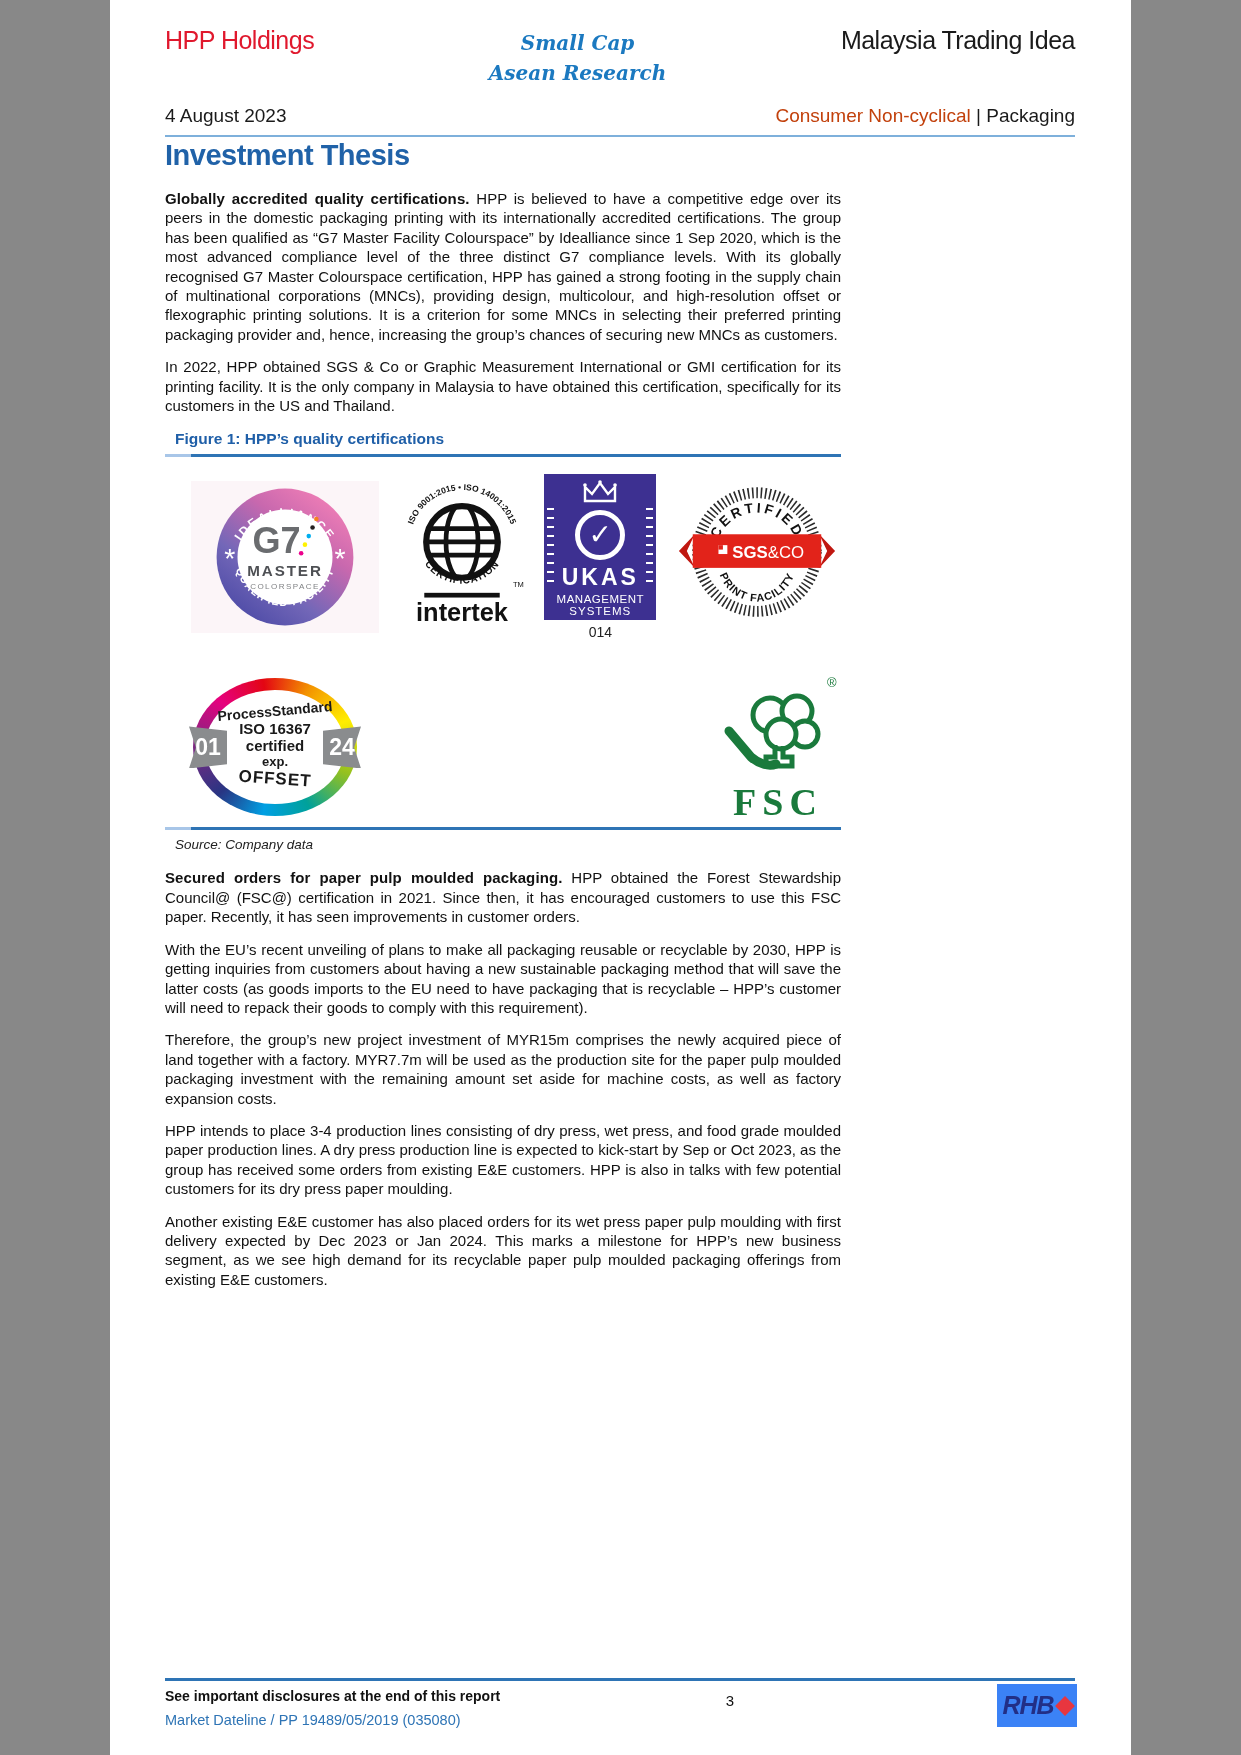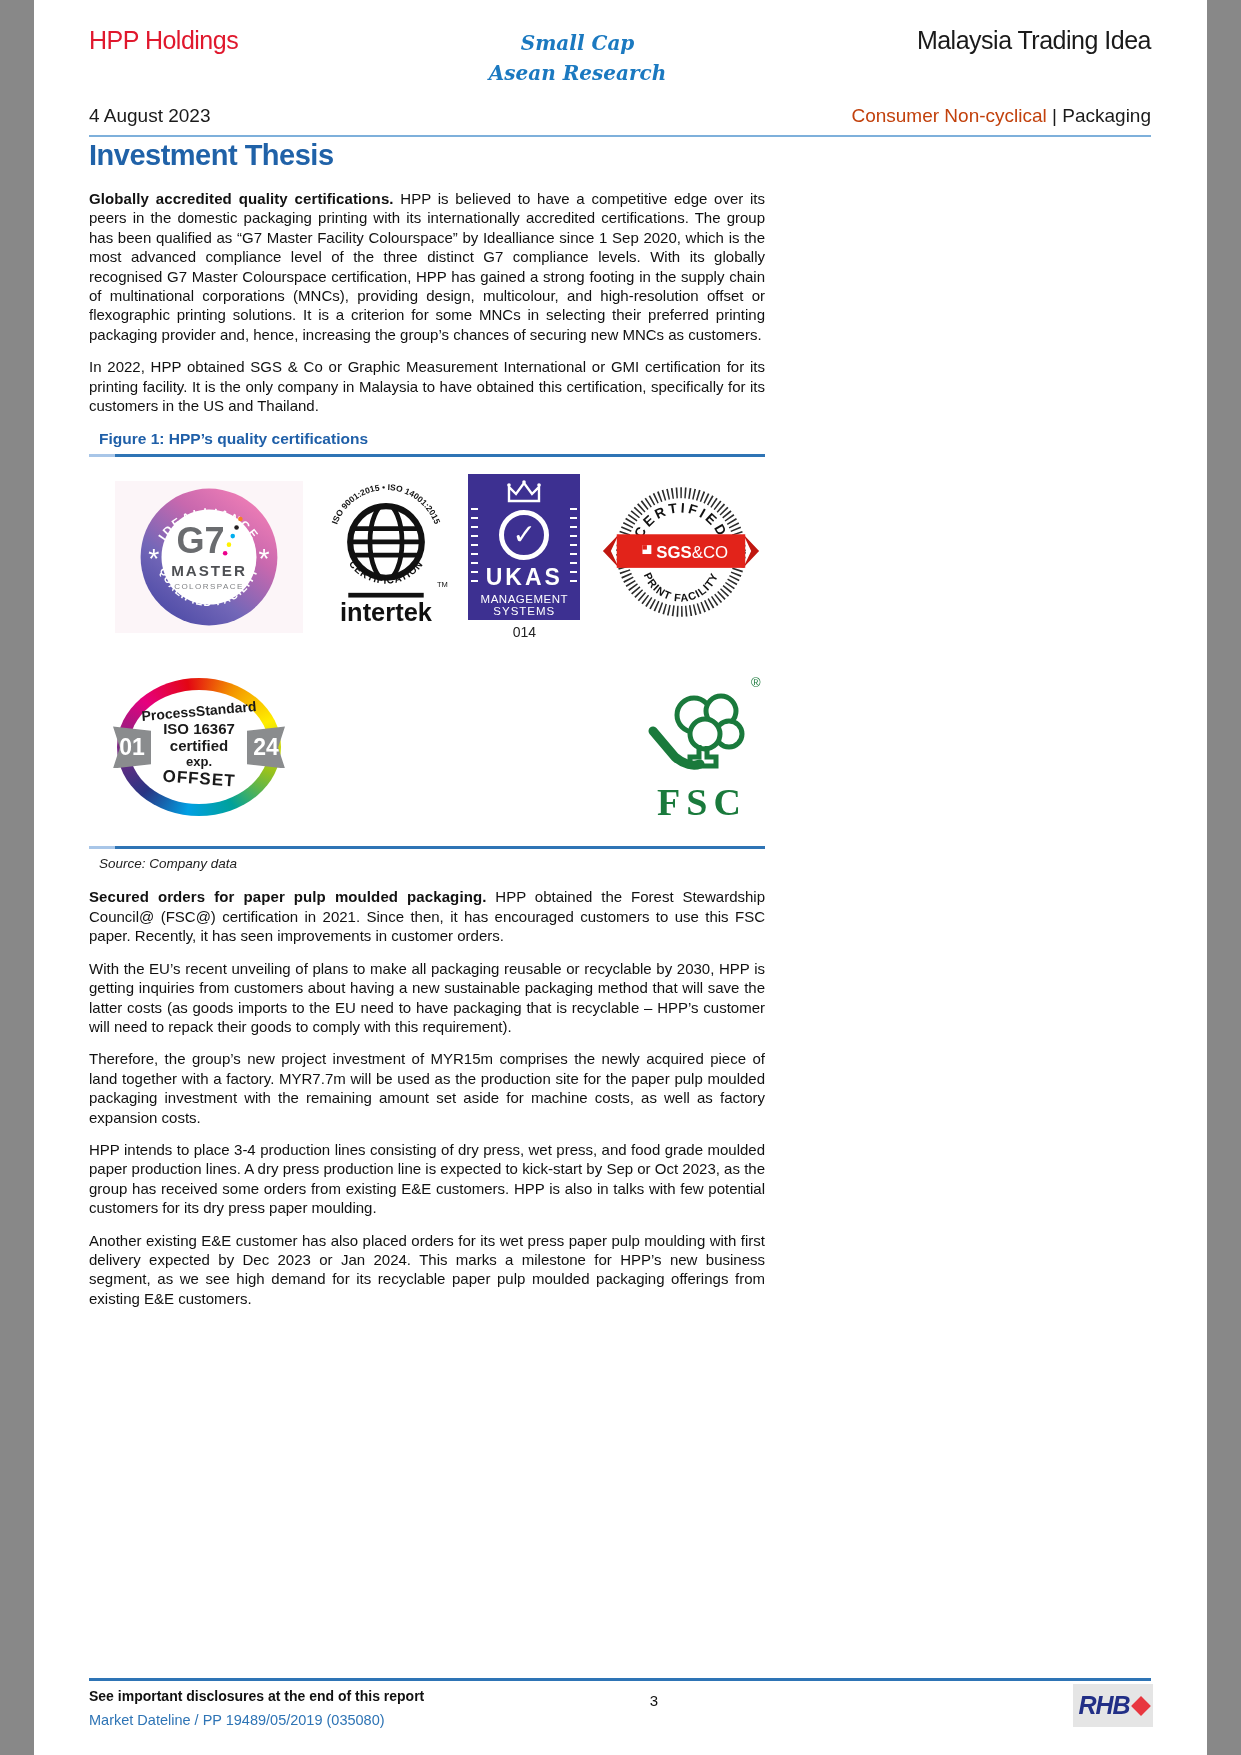--- a/index.html
+++ b/index.html
@@ -1,17 +1,17 @@
 <!DOCTYPE html>
 <html><head>
 <meta charset="utf-8">
 <style>
   * { margin:0; padding:0; box-sizing:border-box; }
   body { background:#888; font-family:"Liberation Sans", sans-serif; }
-  .page { position:relative; width:1173px; height:1755px; background:#fff; margin:0 auto; overflow:hidden; }
+  .page { position:relative; width:1021px; height:1755px; background:#fff; margin:0 auto; overflow:hidden; }
 
   
   .hdr { position:absolute; left:55px; right:56px; top:26px; }
   .hdr-row1 { display:flex; justify-content:space-between; align-items:flex-start; }
   .hdr-company { color:#E0182D; font-size:25px; letter-spacing:-0.5px; }
   .hdr-brand { text-align:center; color:#1B79C0; font-family:"DejaVu Serif", serif; font-style:italic; font-weight:bold; font-size:20px; line-height:30px; margin-top:2px;}
   .hdr-type { font-size:25px; color:#1a1a1a; letter-spacing:-0.5px;}
   .hdr-row2 { display:flex; justify-content:space-between; margin-top:17px; padding-bottom:8px; border-bottom:2px solid #7EB0DB;}
   .hdr-date { font-size:19px; color:#1a1a1a; }
   .hdr-sector { font-size:19px; }
@@ -21,21 +21,21 @@
   
   .col { position:absolute; left:55px; top:139px; width:676px; }
   h1.title { color:#2062A8; font-size:29px; letter-spacing:-0.5px; margin-bottom:17px; }
   .col p { font-size:15px; line-height:19.4px; text-align:justify; color:#111; margin-bottom:13px; }
   .col p b { letter-spacing:0.1px; }
 
   
   .figure { margin:2px 0 16px 0; }
   .fig-title { position:relative; color:#1F5FA8; font-weight:bold; font-size:15.5px; padding:2px 0 6px 10px; border-bottom:3px solid #2E74B5; }
   .fig-title::after { content:""; position:absolute; left:0; bottom:-3px; width:26px; height:3px; background:#A8C6E8; }
-  .fig-bottom { position:relative; border-top:3px solid #2E74B5; margin-top:23px; }
+  .fig-bottom { position:relative; border-top:3px solid #2E74B5; margin-top:4px; }
   .fig-bottom::after { content:""; position:absolute; left:0; top:-3px; width:26px; height:3px; background:#A8C6E8; }
   .fig-source { font-style:italic; font-size:13.5px; color:#222; padding:7px 0 0 10px; }
 
   .fig-row { display:flex; align-items:center; justify-content:space-between; }
   .row1 { margin:16px 0 0 26px; width:650px; }
   .row2 { margin:30px 0 4px 28px; width:650px; }
   svg { font-family:"Liberation Sans", sans-serif; }
 
   
   .g7-box { width:188px; height:152px; background:#FCF5F8; display:flex; align-items:center; justify-content:center; }
@@ -76,21 +76,21 @@
   .lrqa-inner { border:2px solid #1a1a1a; height:100%; display:flex; flex-direction:column; align-items:center; justify-content:space-around; padding:8px 0; }
   .lrqa-name { font-size:27px; font-weight:bold; letter-spacing:1px; color:#111; line-height:1; }
   .lrqa-l2 { font-size:13px; font-weight:bold; letter-spacing:1px; color:#111; margin-top:-12px;}
   .lrqa-l3 { font-size:27px; font-weight:bold; color:#111; }
 
   
   .ftr-rule { position:absolute; left:55px; right:56px; top:1678px; border-top:3px solid #2E74B5; }
   .ftr-disc { position:absolute; left:55px; top:1688px; font-size:14px; font-weight:bold; color:#111;text-align:right; }
   .ftr-line { position:absolute; left:55px; top:1712px; font-size:14.5px; color:#2E74B5; }
   .ftr-page { position:absolute; left:600px; top:1692px; width:40px; text-align:center; font-size:15px; color:#111; }
-  .rhb { position:absolute; right:54px; top:1684px; width:80px; height:43px; background:#e5e5e5; display:flex; align-items:center; justify-content:center; }
+  .rhb { position:absolute; right:54px; top:1684px; width:80px; height:43px; background:#3b82f6; display:flex; align-items:center; justify-content:center; }
   .rhb-text { font-style:italic; font-weight:bold; font-size:25px; color:#222F86; letter-spacing:-1px; }
   .rhb-diamond { display:inline-block; width:14px; height:14px; background:#E8363F; transform:rotate(45deg); margin-left:4px; }
 </style>
 </head>
 <body>
 
 <div class="page">
 
   <div class="hdr">
     <div class="hdr-row1">

